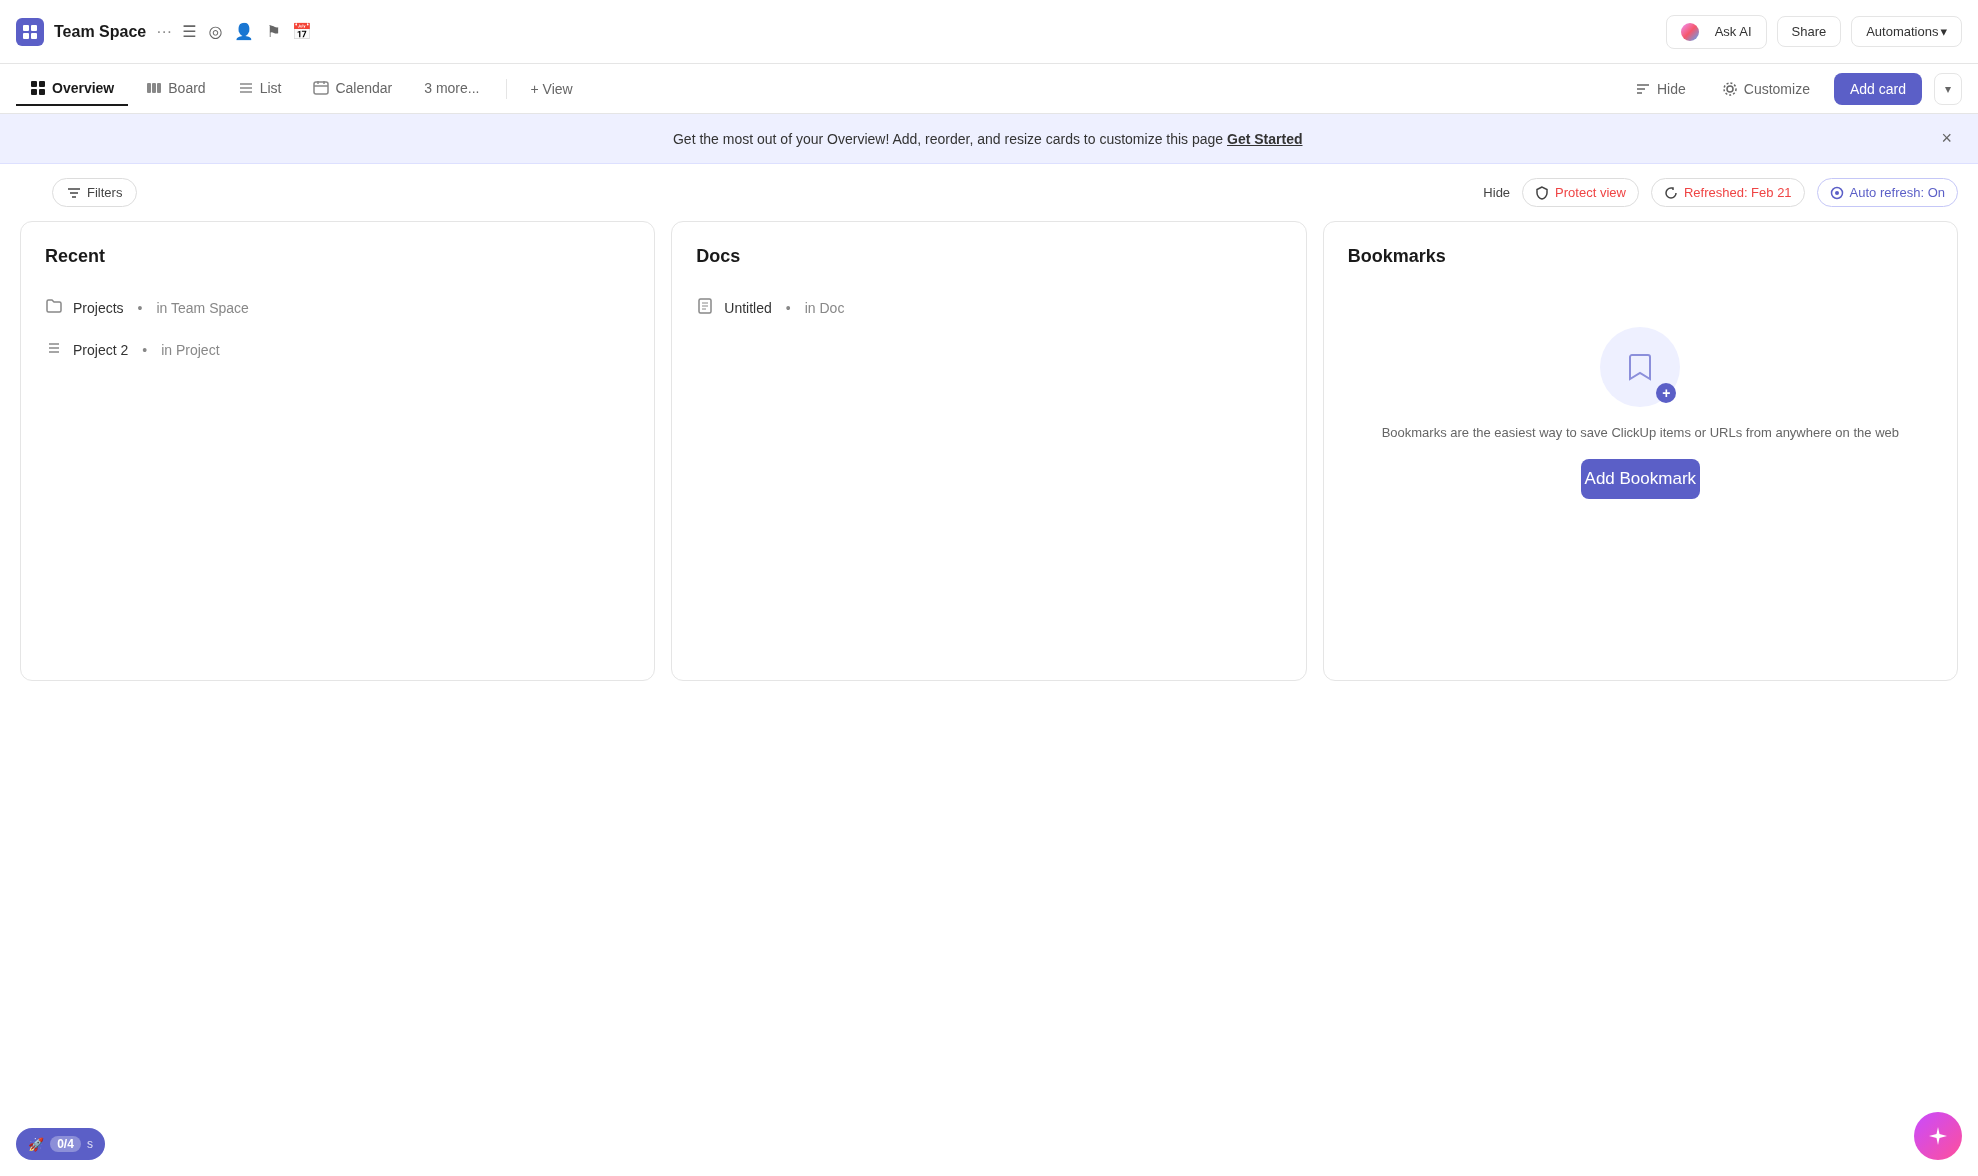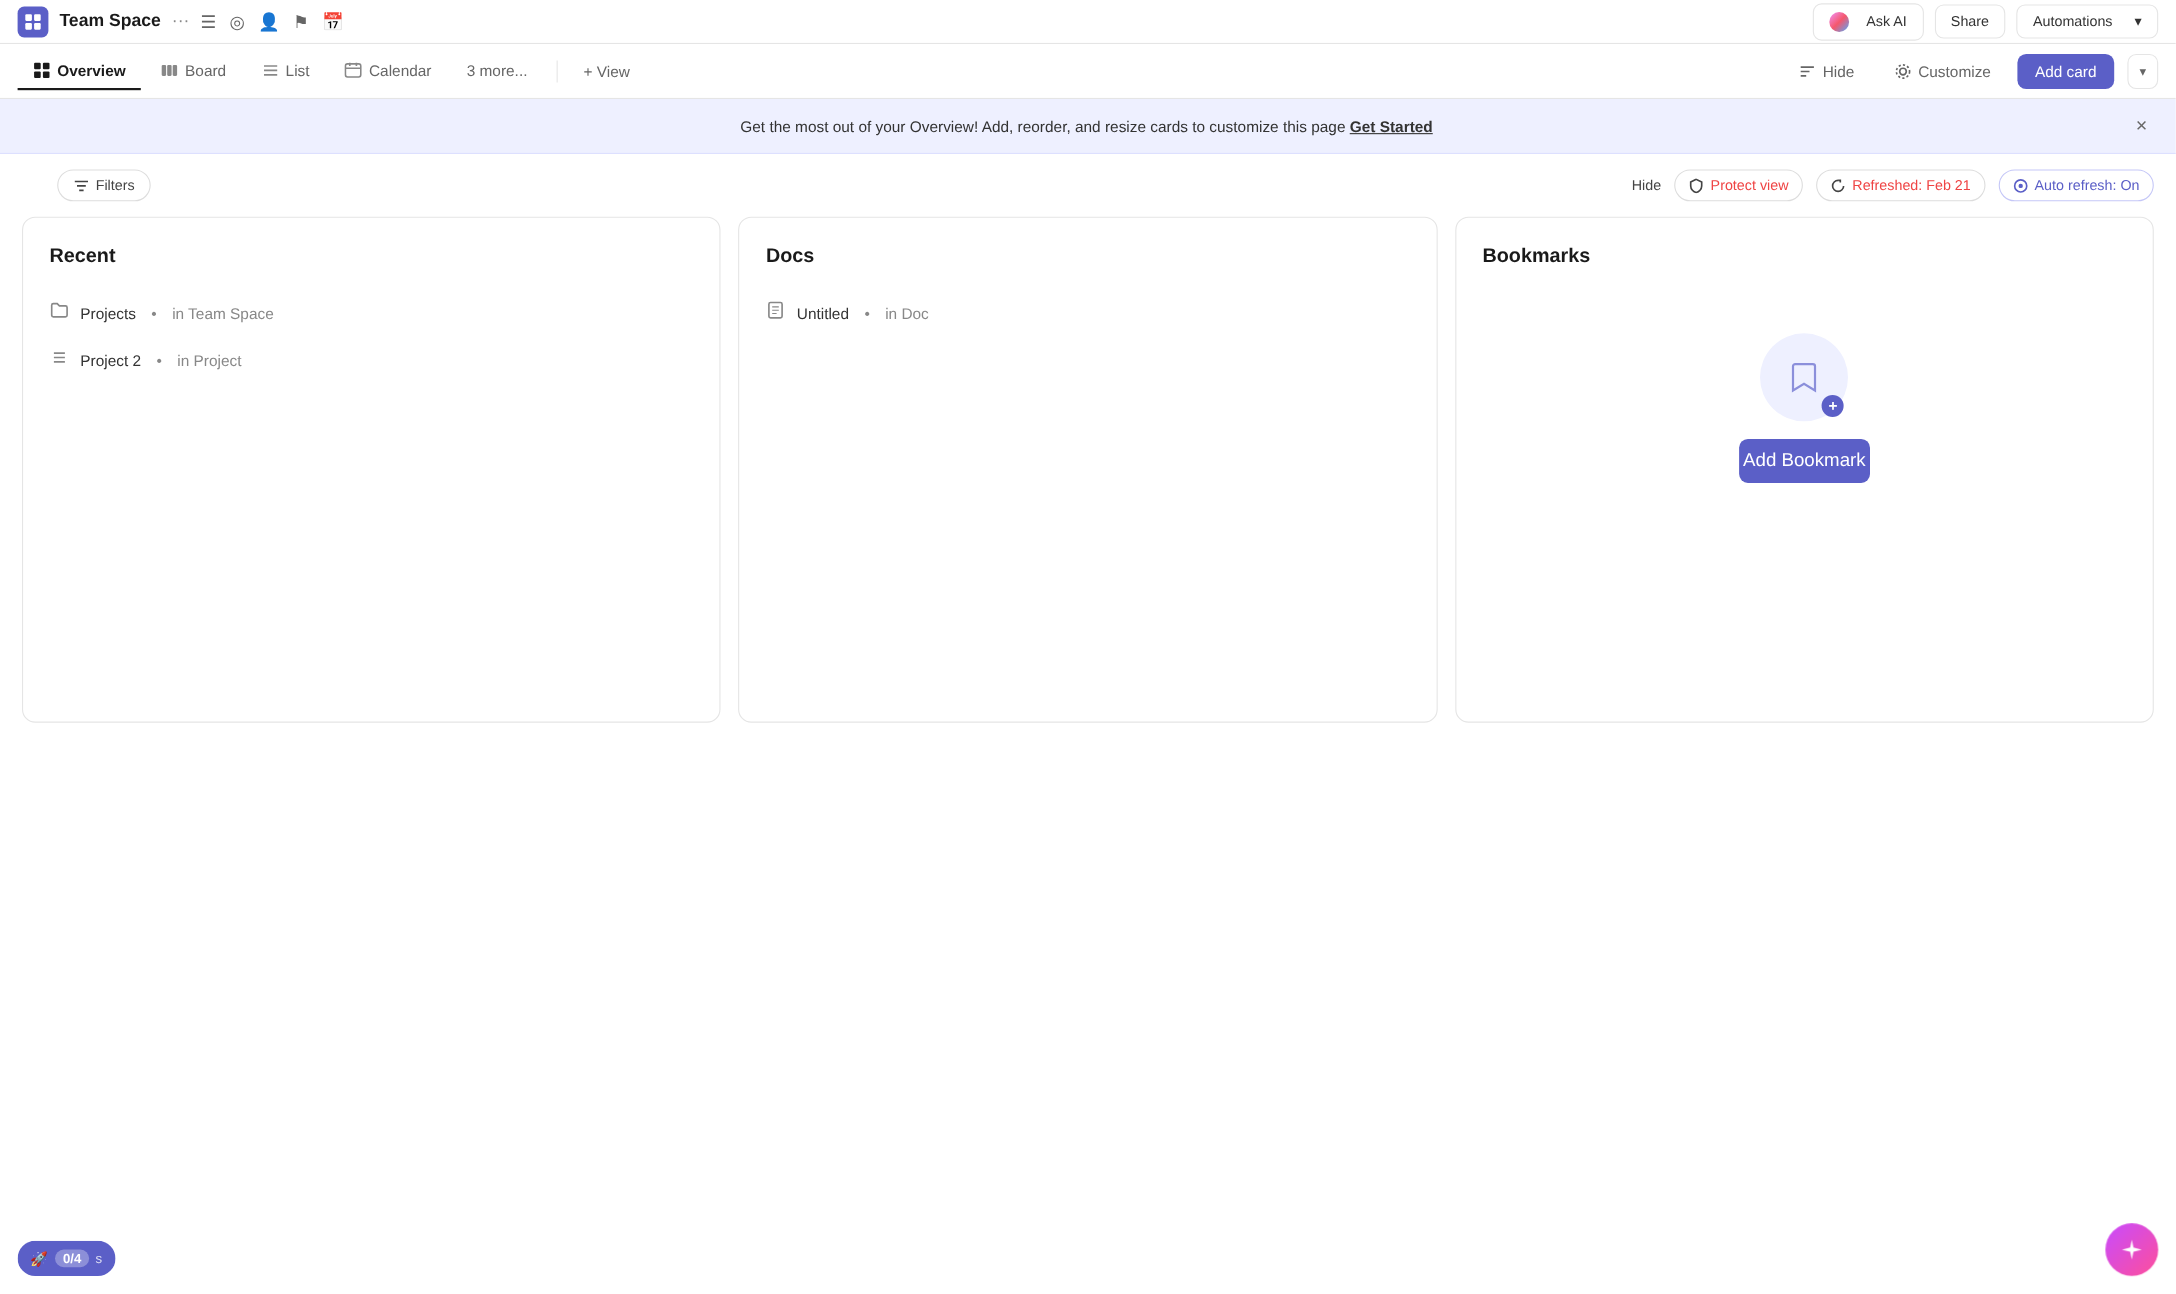--- a/index.html
+++ b/index.html
@@ -1,21 +1,21 @@
 <!DOCTYPE html>
 <html><head>
   <meta charset="utf-8">
   <style>
     * { box-sizing: border-box; margin: 0; padding: 0; }
     body { font-family: -apple-system, BlinkMacSystemFont, 'Segoe UI', sans-serif; background: #fff; color: #1a1a1a; font-size: 14px; }
 
     
     .top-bar {
       display: flex; align-items: center; justify-content: space-between;
-      padding: 12px 16px; height: 40px; border-bottom: 1px solid #e5e5e5;
+      padding: 12px 16px; height: 64px; border-bottom: 1px solid #e5e5e5;
       background: #fff;
     }
     .top-bar-left { display: flex; align-items: center; gap: 10px; }
     .team-space-icon {
       width: 28px; height: 28px; background: #5b5fc7; border-radius: 6px;
       display: flex; align-items: center; justify-content: center; color: #fff; font-size: 12px; font-weight: bold;
     }
     .top-bar-title { font-size: 16px; font-weight: 600; color: #1a1a1a; }
     .top-bar-dots { color: #888; font-size: 16px; cursor: pointer; }
     .top-bar-icons { display: flex; align-items: center; gap: 12px; color: #666; }
@@ -29,21 +29,21 @@
     .ask-ai-icon {
       width: 18px; height: 18px; border-radius: 50%;
       background: linear-gradient(135deg, #f093fb, #f5576c, #4facfe);
       display: inline-block;
     }
     .share-btn {
       padding: 7px 14px; border: 1px solid #e5e5e5; border-radius: 8px;
       background: #fff; cursor: pointer; font-size: 13px; font-weight: 500; color: #333;
     }
     .automations-btn {
-      display: flex; align-items: center; gap: 20px; padding: 7px 14px;
+      display: flex; align-items: center; gap: 2px; padding: 7px 14px;
       border: 1px solid #e5e5e5; border-radius: 8px; background: #fff;
       cursor: pointer; font-size: 13px; font-weight: 500; color: #333;
     }
 
     
     .tab-bar {
       display: flex; align-items: center; justify-content: space-between;
       padding: 0 16px; height: 50px; border-bottom: 1px solid #e5e5e5;
       background: #fff;
     }
@@ -356,20 +356,21 @@
 
   <div class="card">
     <div class="card-title">Bookmarks</div>
     <div class="bookmarks-empty">
       <div class="bookmark-icon-circle">
         <svg width="36" height="36" viewBox="0 0 36 36" fill="none">
           <path d="M10 6H26C27.1 6 28 6.9 28 8V30L18 24L8 30V8C8 6.9 8.9 6 10 6Z" stroke="#8b8fdb" stroke-width="2" fill="none"></path>
         </svg>
         <div class="bookmark-plus">+</div>
       </div>
+      <p class="bookmarks-desc">Bookmarks are the easiest way to save ClickUp items or URLs from anywhere on the web</p>
       <button class="add-bookmark-btn">Add Bookmark</button>
     </div>
   </div>
 
 </div>
 
 <div class="bottom-bar">
   <div class="bottom-rocket-btn">
     <span>🚀</span>
     <span class="bottom-badge">0/4</span>

